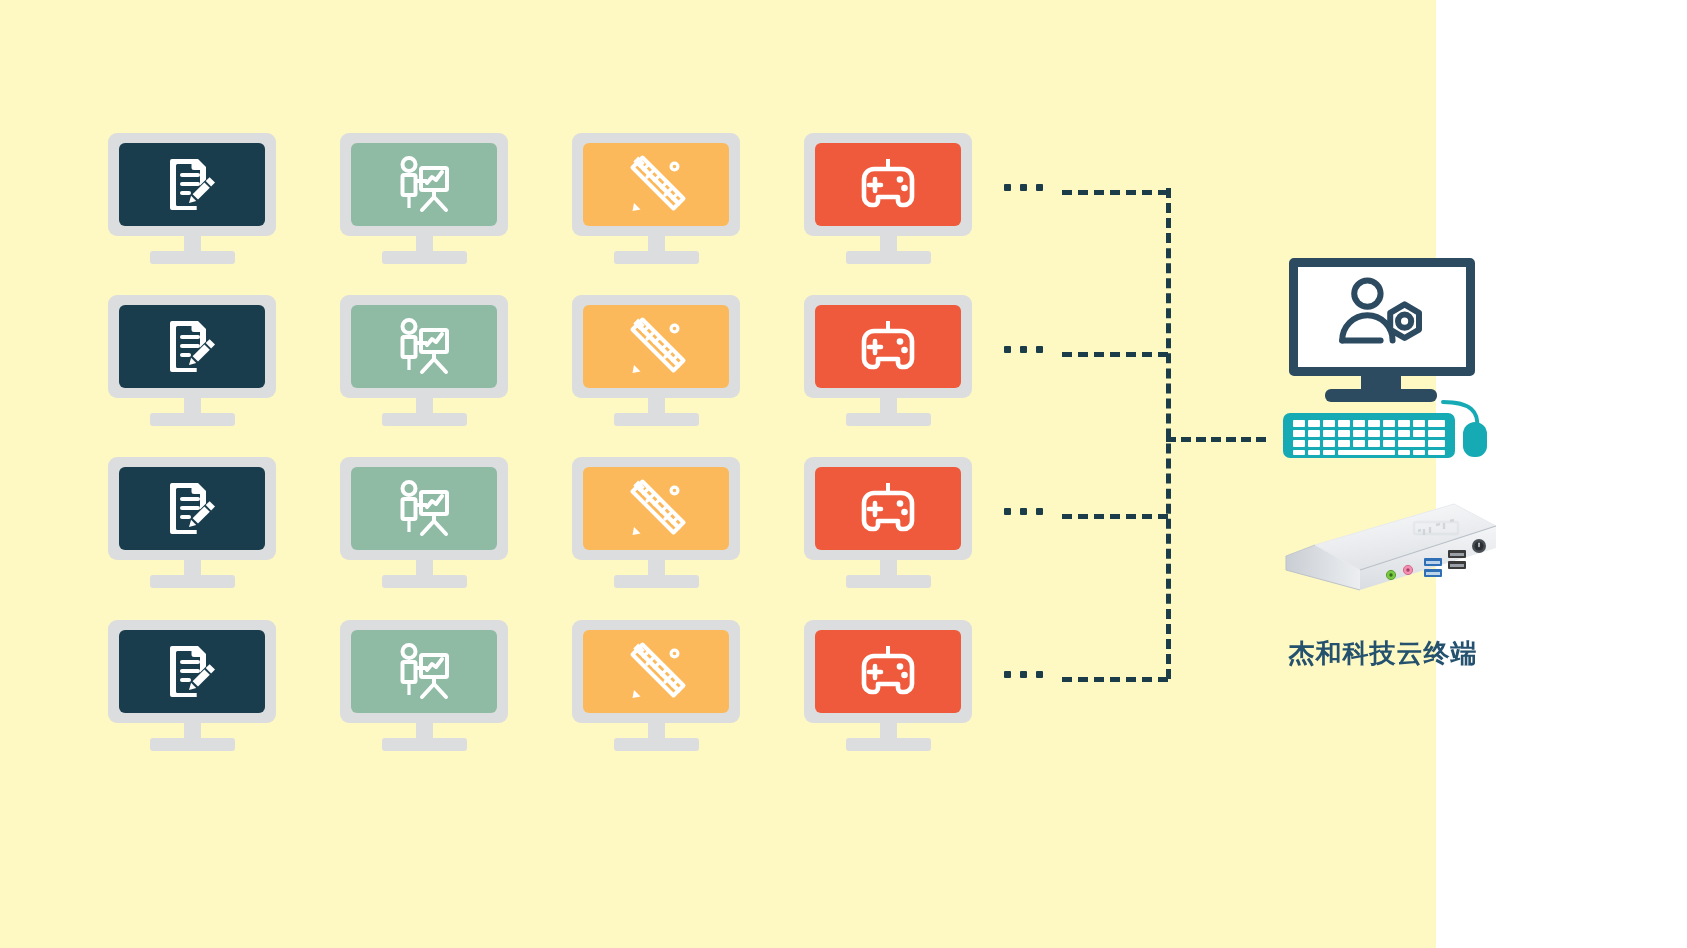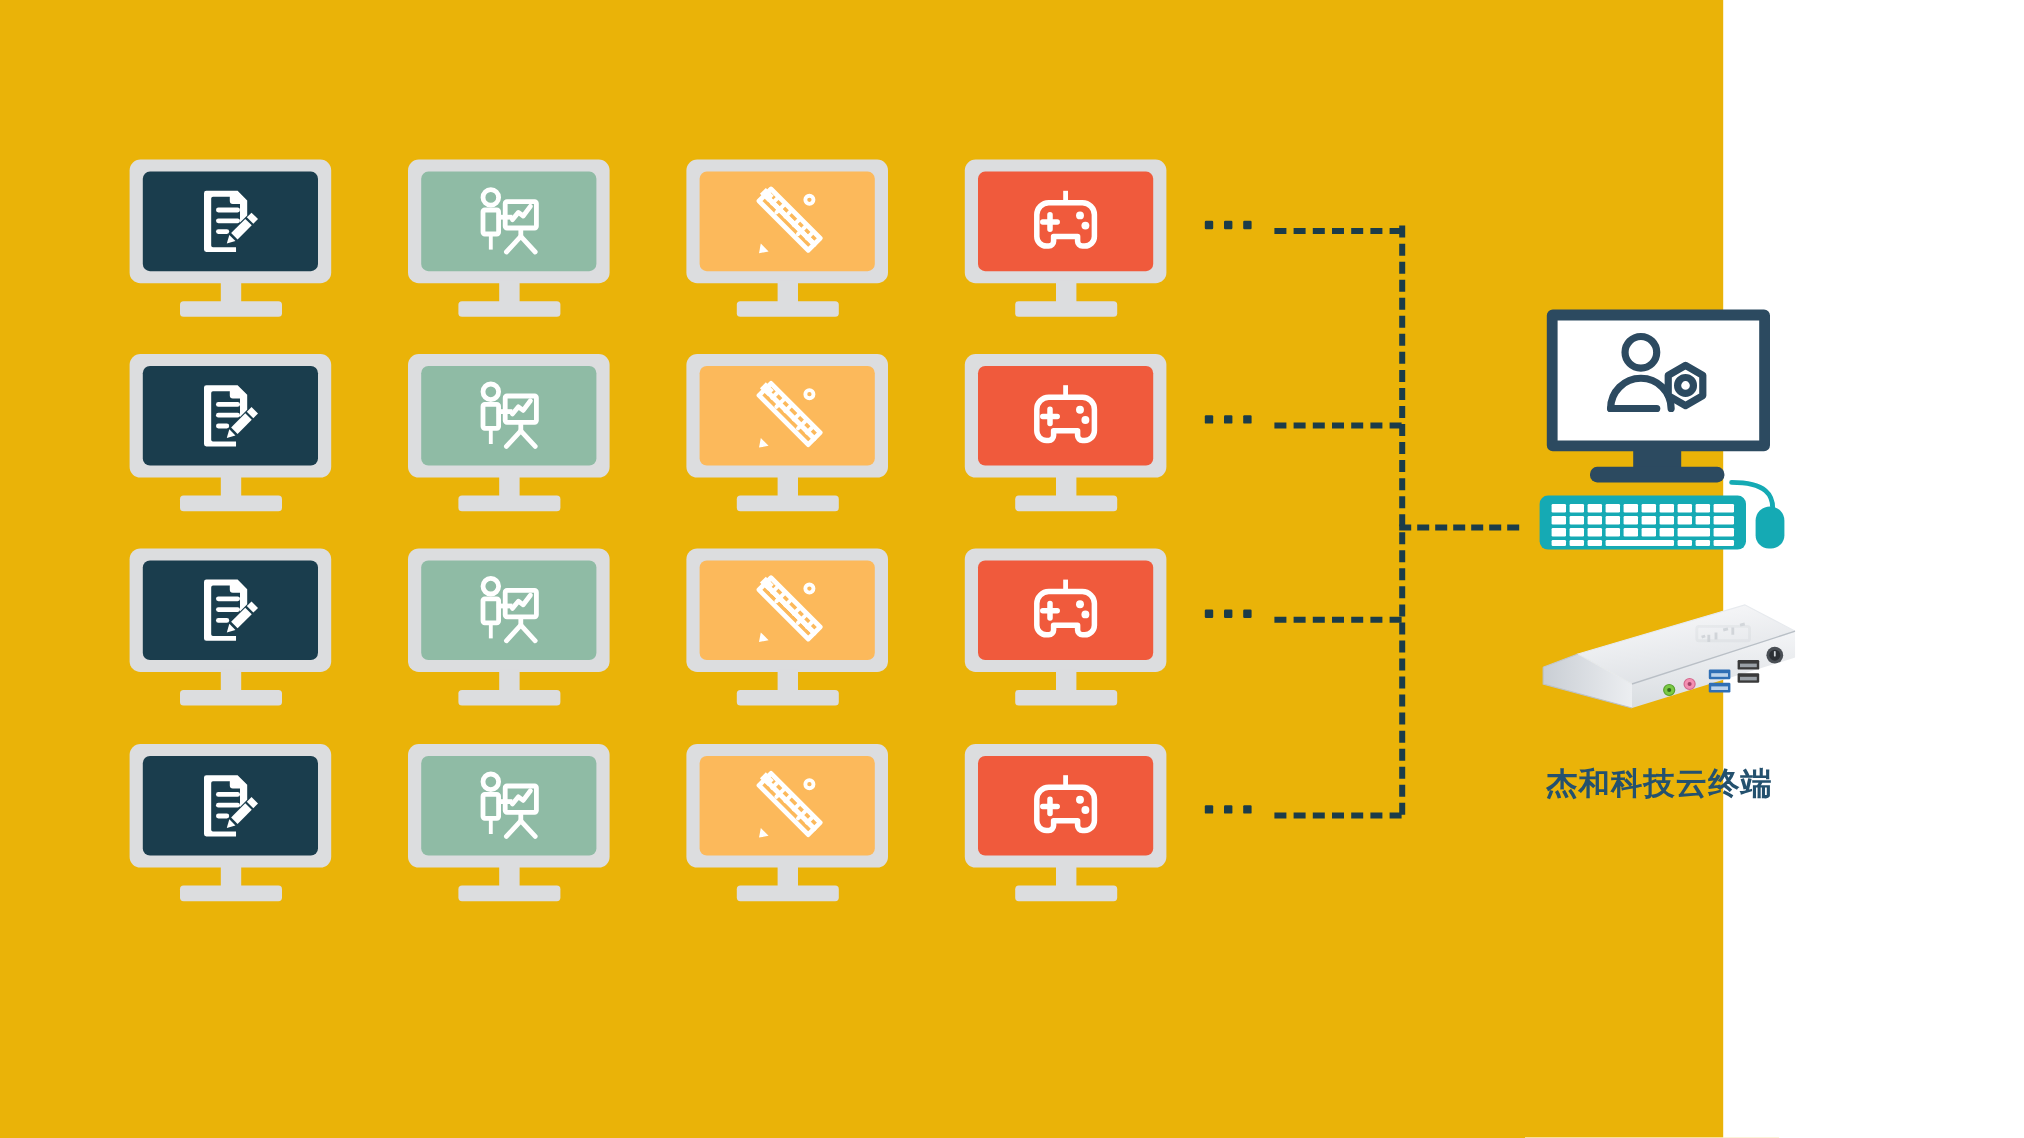--- a/index.html
+++ b/index.html
@@ -2,21 +2,21 @@
 <html><head>
 <meta charset="utf-8">
 <style>
   * { box-sizing: border-box; margin: 0; padding: 0; }
   html, body {
     width: 1687px; height: 948px;
     background: #ffffff;
     font-family: "Liberation Sans", "DejaVu Sans", sans-serif;
     overflow: hidden;
   }
-  #stage { position: relative; width: 1436px; height: 948px; background: #eab308; }
+  #stage { position: relative; width: 1436px; height: 948px; background: #fef9c3; }
 
   
   .client { position: absolute; width: 168px; height: 128px; }
   .bezel {
     position: absolute; left: 0; top: 0;
     width: 168px; height: 103px;
     background: #dcdddf;
     border-radius: 9px;
   }
   .screen {

